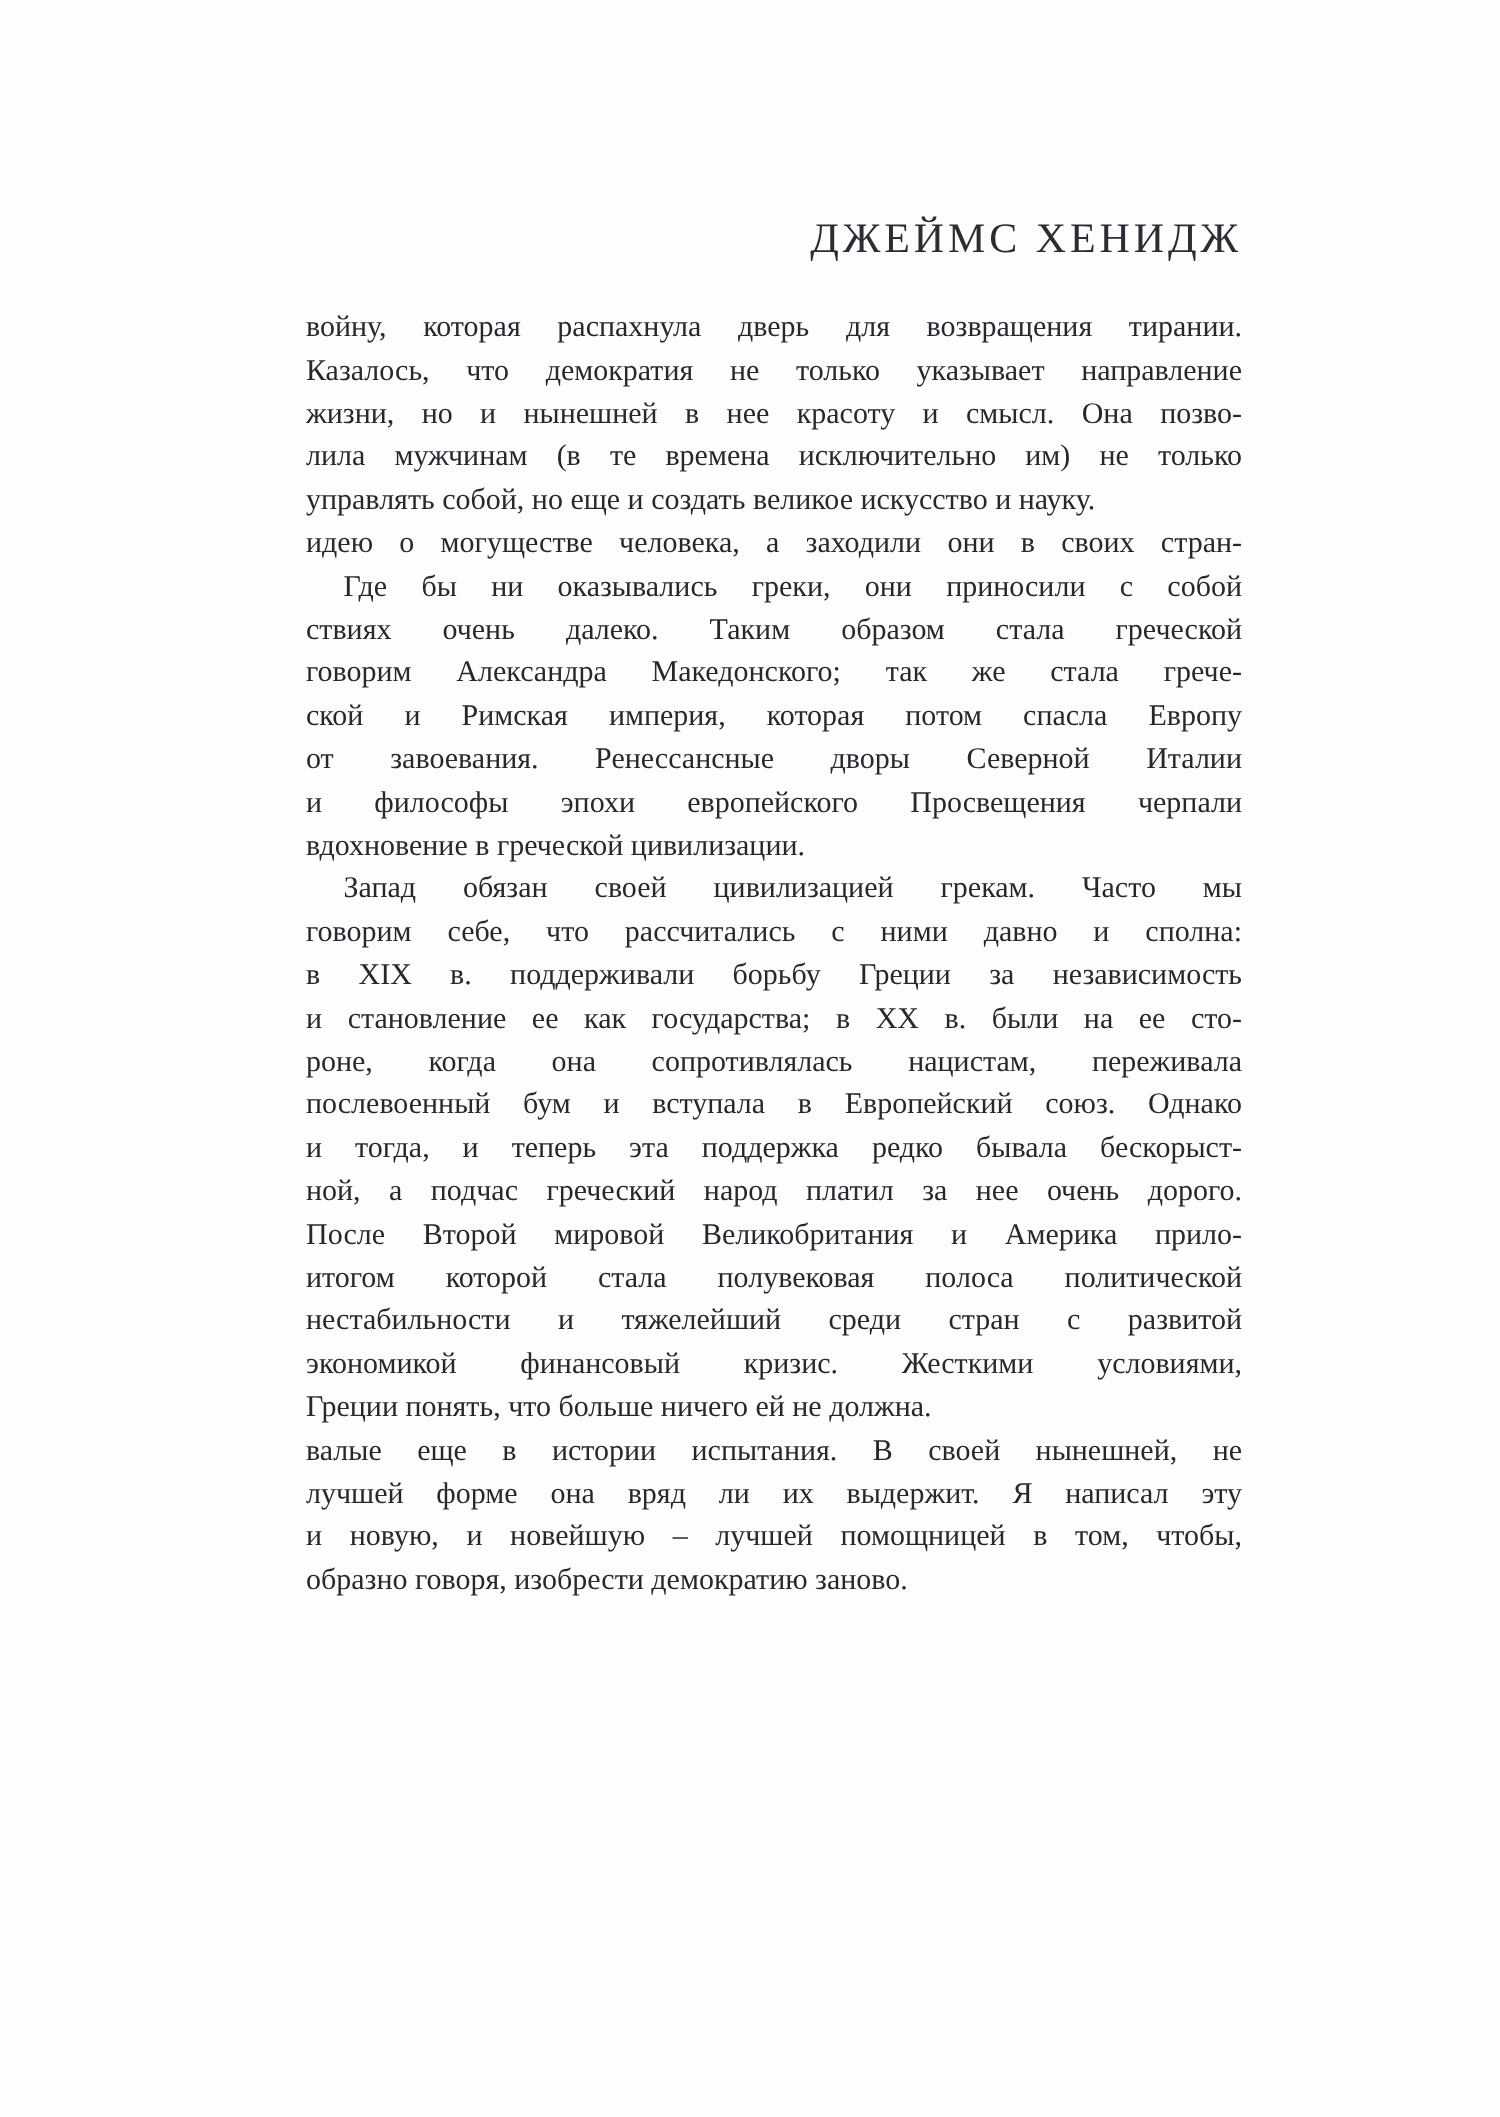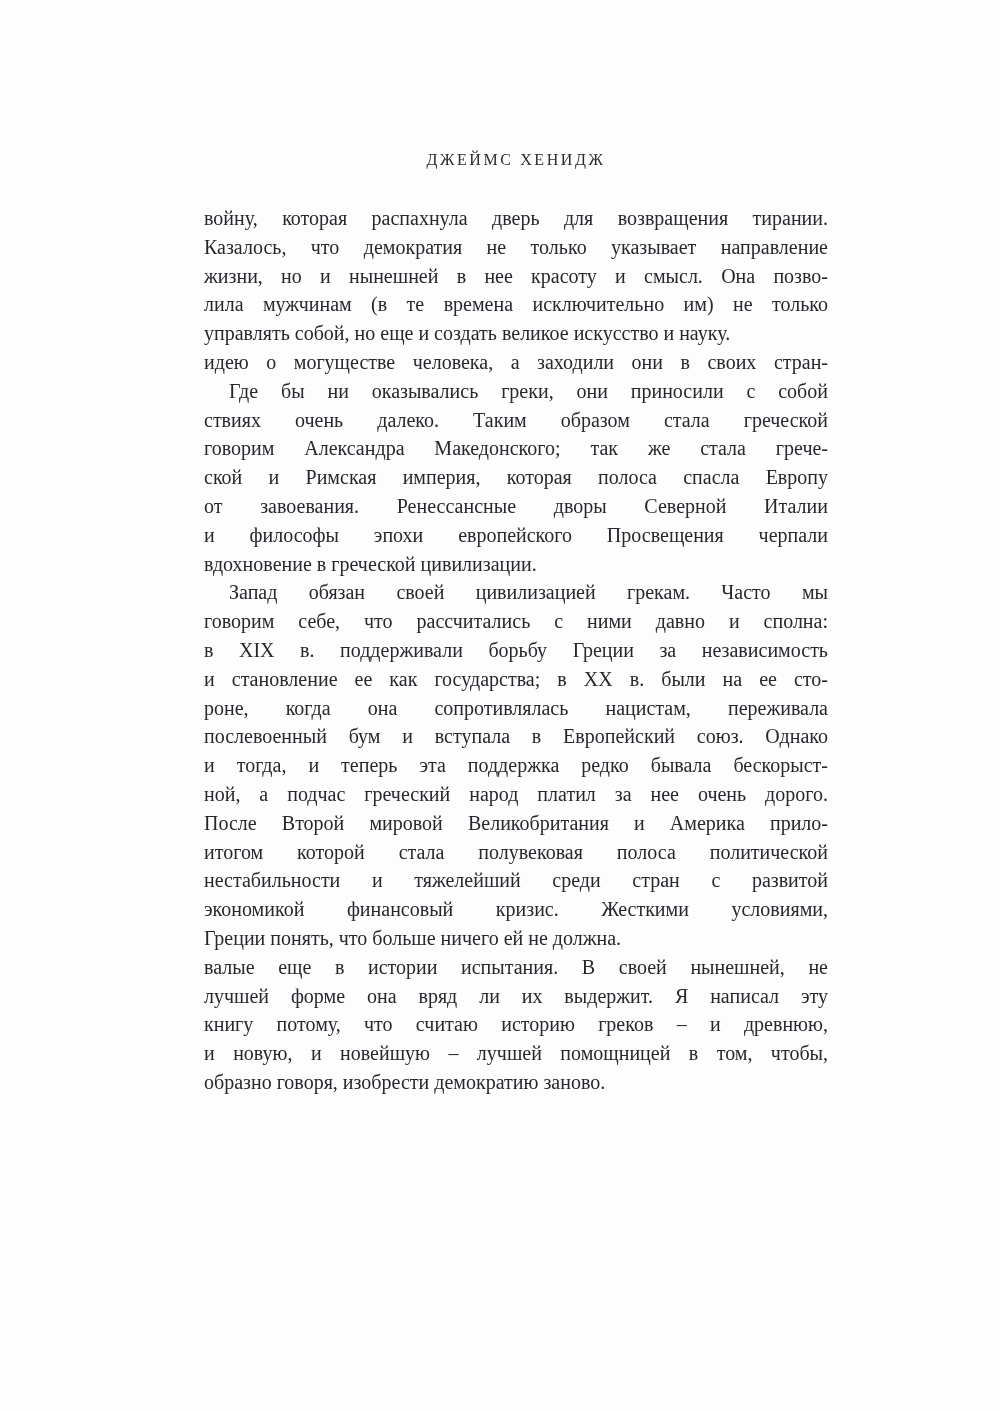--- a/index.html
+++ b/index.html
@@ -14,22 +14,22 @@
     background: #fdfdfd;
     font-family: "Liberation Serif", serif;
     color: #26282d;
     overflow: hidden;
   }
   .running-head {
     position: absolute;
     left: 204px;
     top: 148px;
     width: 624px;
-    text-align: center;
-    font-size: 16px;
+    text-align: right;
+    font-size: 28px;
     line-height: 24px;
     letter-spacing: 2.6px;
     color: #2b2d33;
     white-space: nowrap;
   }
   .text-block {
     position: absolute;
     left: 204px;
     top: 204px;
     width: 624px;
@@ -66,21 +66,21 @@
         <div class="line">Казалось, что демократия не только указывает направление</div>
         <div class="line">жизни, но и нынешней в нее красоту и смысл. Она позво-</div>
         <div class="line">лила мужчинам (в те времена исключительно им) не только</div>
         <div class="line last">управлять собой, но еще и создать великое искусство и науку.</div>
       </div>
       <div class="paragraph">
         <div class="line">идею о могуществе человека, а заходили они в своих стран-</div>
         <div class="line indent">Где бы ни оказывались греки, они приносили с собой</div>
         <div class="line">ствиях очень далеко. Таким образом стала греческой</div>
         <div class="line">говорим Александра Македонского; так же стала грече-</div>
-        <div class="line">ской и Римская империя, которая полоса спасла Европу</div>
+        <div class="line">ской и Римская империя, которая потом спасла Европу</div>
         <div class="line">от завоевания. Ренессансные дворы Северной Италии</div>
         <div class="line">и философы эпохи европейского Просвещения черпали</div>
         <div class="line last">вдохновение в греческой цивилизации.</div>
       </div>
       <div class="paragraph">
         <div class="line indent">Запад обязан своей цивилизацией грекам. Часто мы</div>
         <div class="line">говорим себе, что рассчитались с ними давно и сполна:</div>
         <div class="line">в XIX в. поддерживали борьбу Греции за независимость</div>
         <div class="line">и становление ее как государства; в XX в. были на ее сто-</div>
         <div class="line">роне, когда она сопротивлялась нацистам, переживала</div>
@@ -89,18 +89,17 @@
         <div class="line">ной, а подчас греческий народ платил за нее очень дорого.</div>
         <div class="line">После Второй мировой Великобритания и Америка прило-</div>
         <div class="line">итогом которой стала полувековая полоса политической</div>
         <div class="line">нестабильности и тяжелейший среди стран с развитой</div>
         <div class="line">экономикой финансовый кризис. Жесткими условиями,</div>
         <div class="line last">Греции понять, что больше ничего ей не должна.</div>
       </div>
       <div class="paragraph">
         <div class="line">валые еще в истории испытания. В своей нынешней, не</div>
         <div class="line">лучшей форме она вряд ли их выдержит. Я написал эту</div>
-        <div class="line">книгу потому, что считаю историю греков – и древнюю,</div>
         <div class="line">и новую, и новейшую – лучшей помощницей в том, чтобы,</div>
         <div class="line last">образно говоря, изобрести демократию заново.</div>
       </div>
     </div>
 </div>
 
 </body></html>

